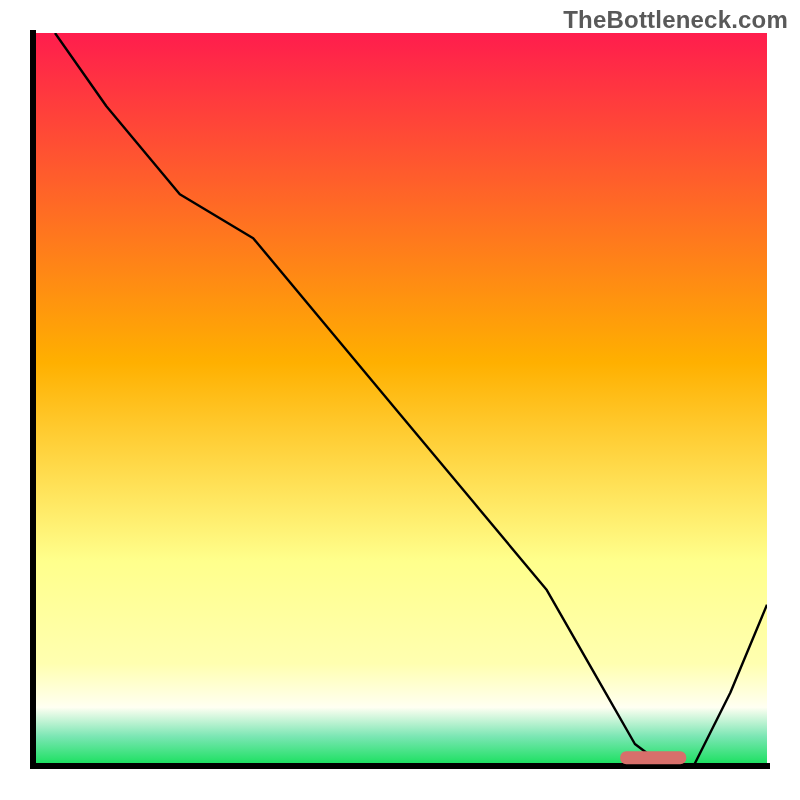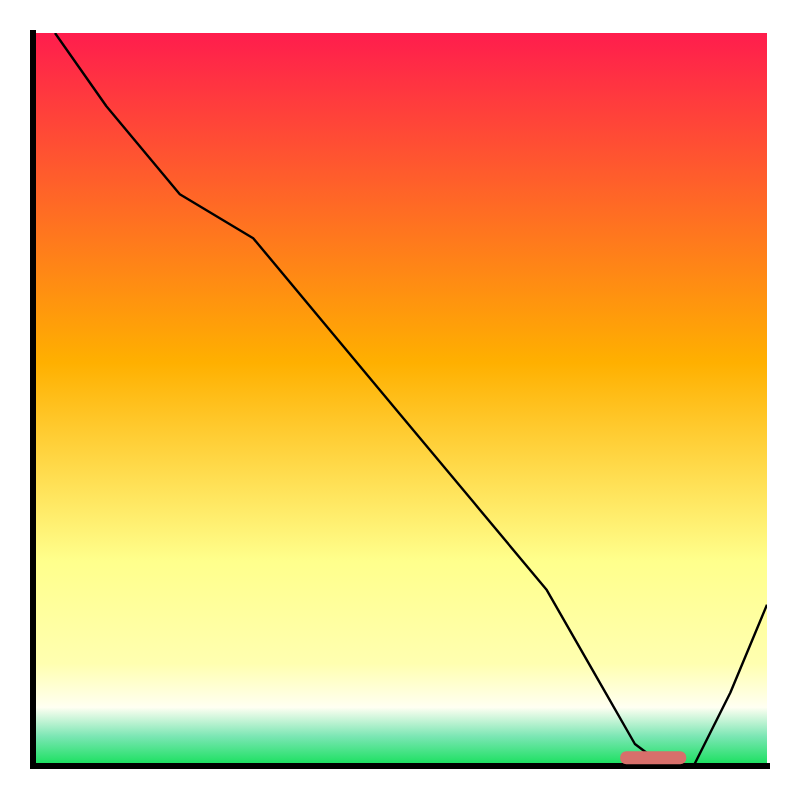--- a/index.html
+++ b/index.html
@@ -74,13 +74,14 @@
     <g>
       <line id="axis-y" class="axis-line" x1="33" y1="30" x2="33" y2="769"></line>
       <line id="axis-x" class="axis-line" x1="30" y1="766" x2="770" y2="766"></line>
     </g>
 
     <path id="curve" class="curve" clip-path="url(#plotclip)" d="M55.0 33.0 L106.4 106.3 L179.8 194.3 L253.2 238.2 L326.6 326.2 L400.0 414.2 L473.4 502.1 L546.8 590.1 L605.5 692.7 L634.9 744.0 L664.2 766.0 L693.6 766.0 L730.3 692.7 L767.0 604.7 " style="stroke: rgb(0, 0, 0);"></path>
 
     <rect id="marker" class="marker" rx="6" ry="6" x="620.2" y="751.204" width="66.05999999999995" height="13" fill="#d86f6b"></rect>
   </svg>
 
+  <div class="watermark">TheBottleneck.com</div>
 </div>
 
 </body></html>

